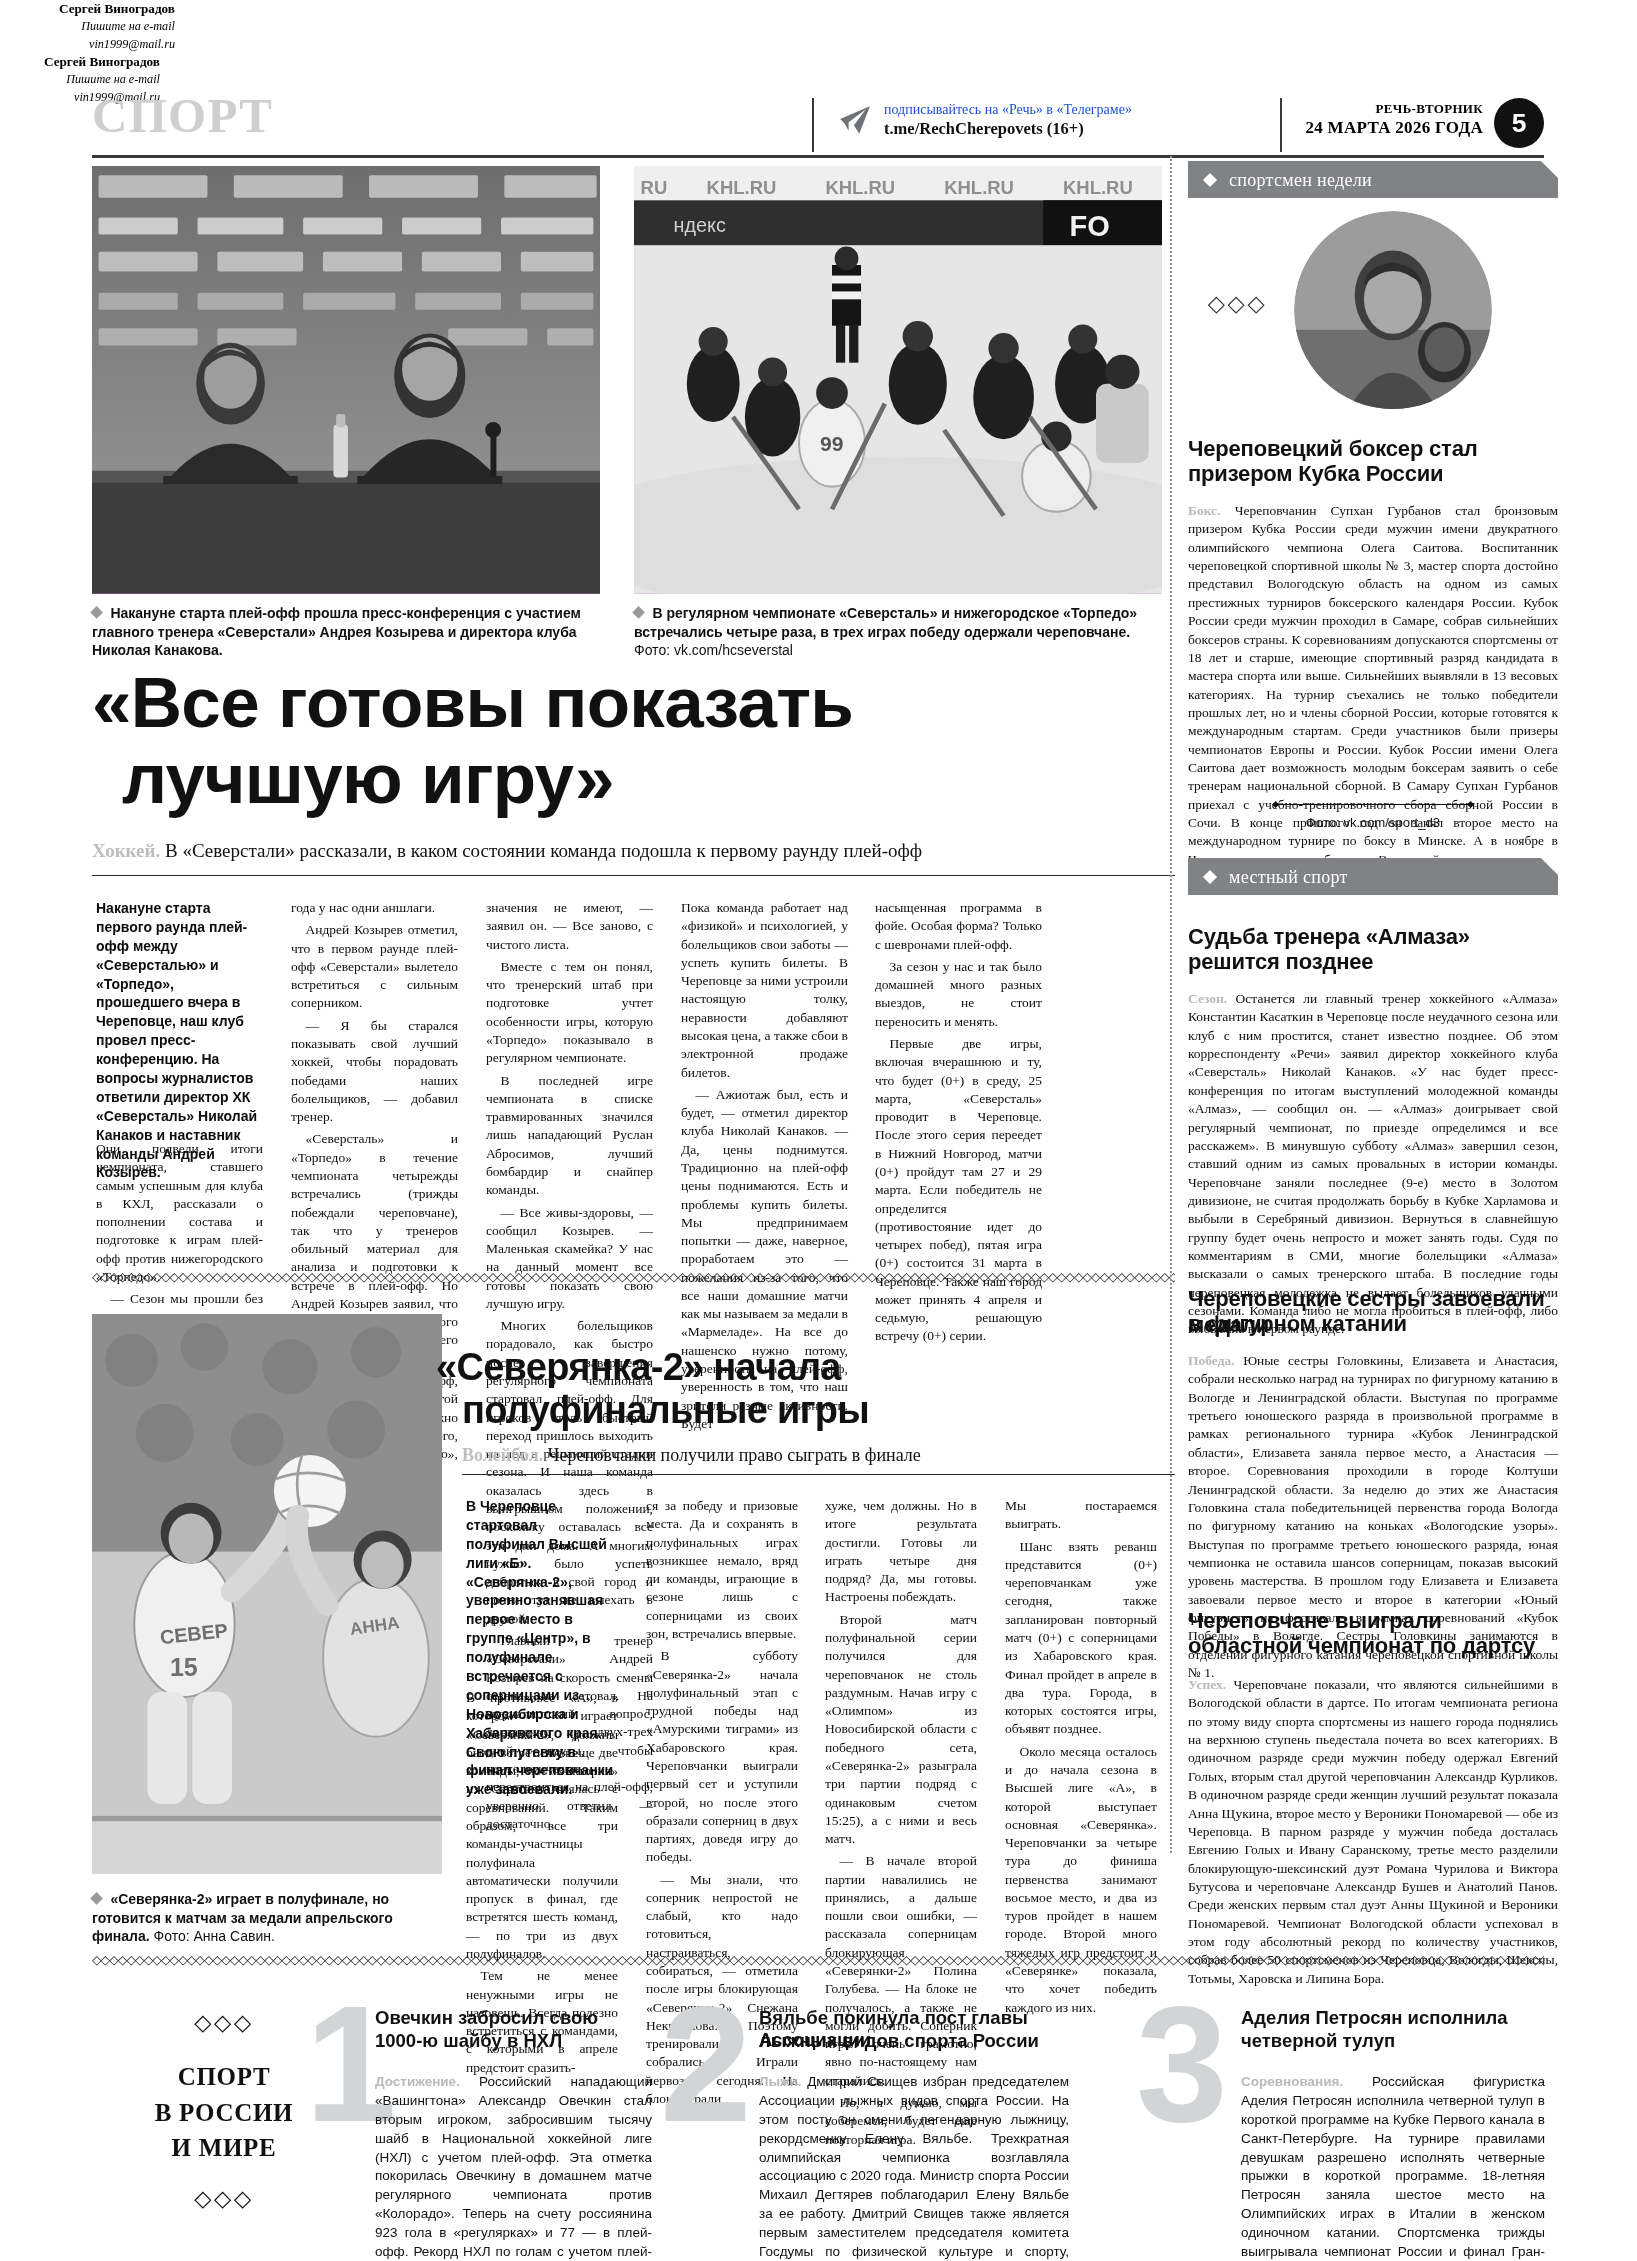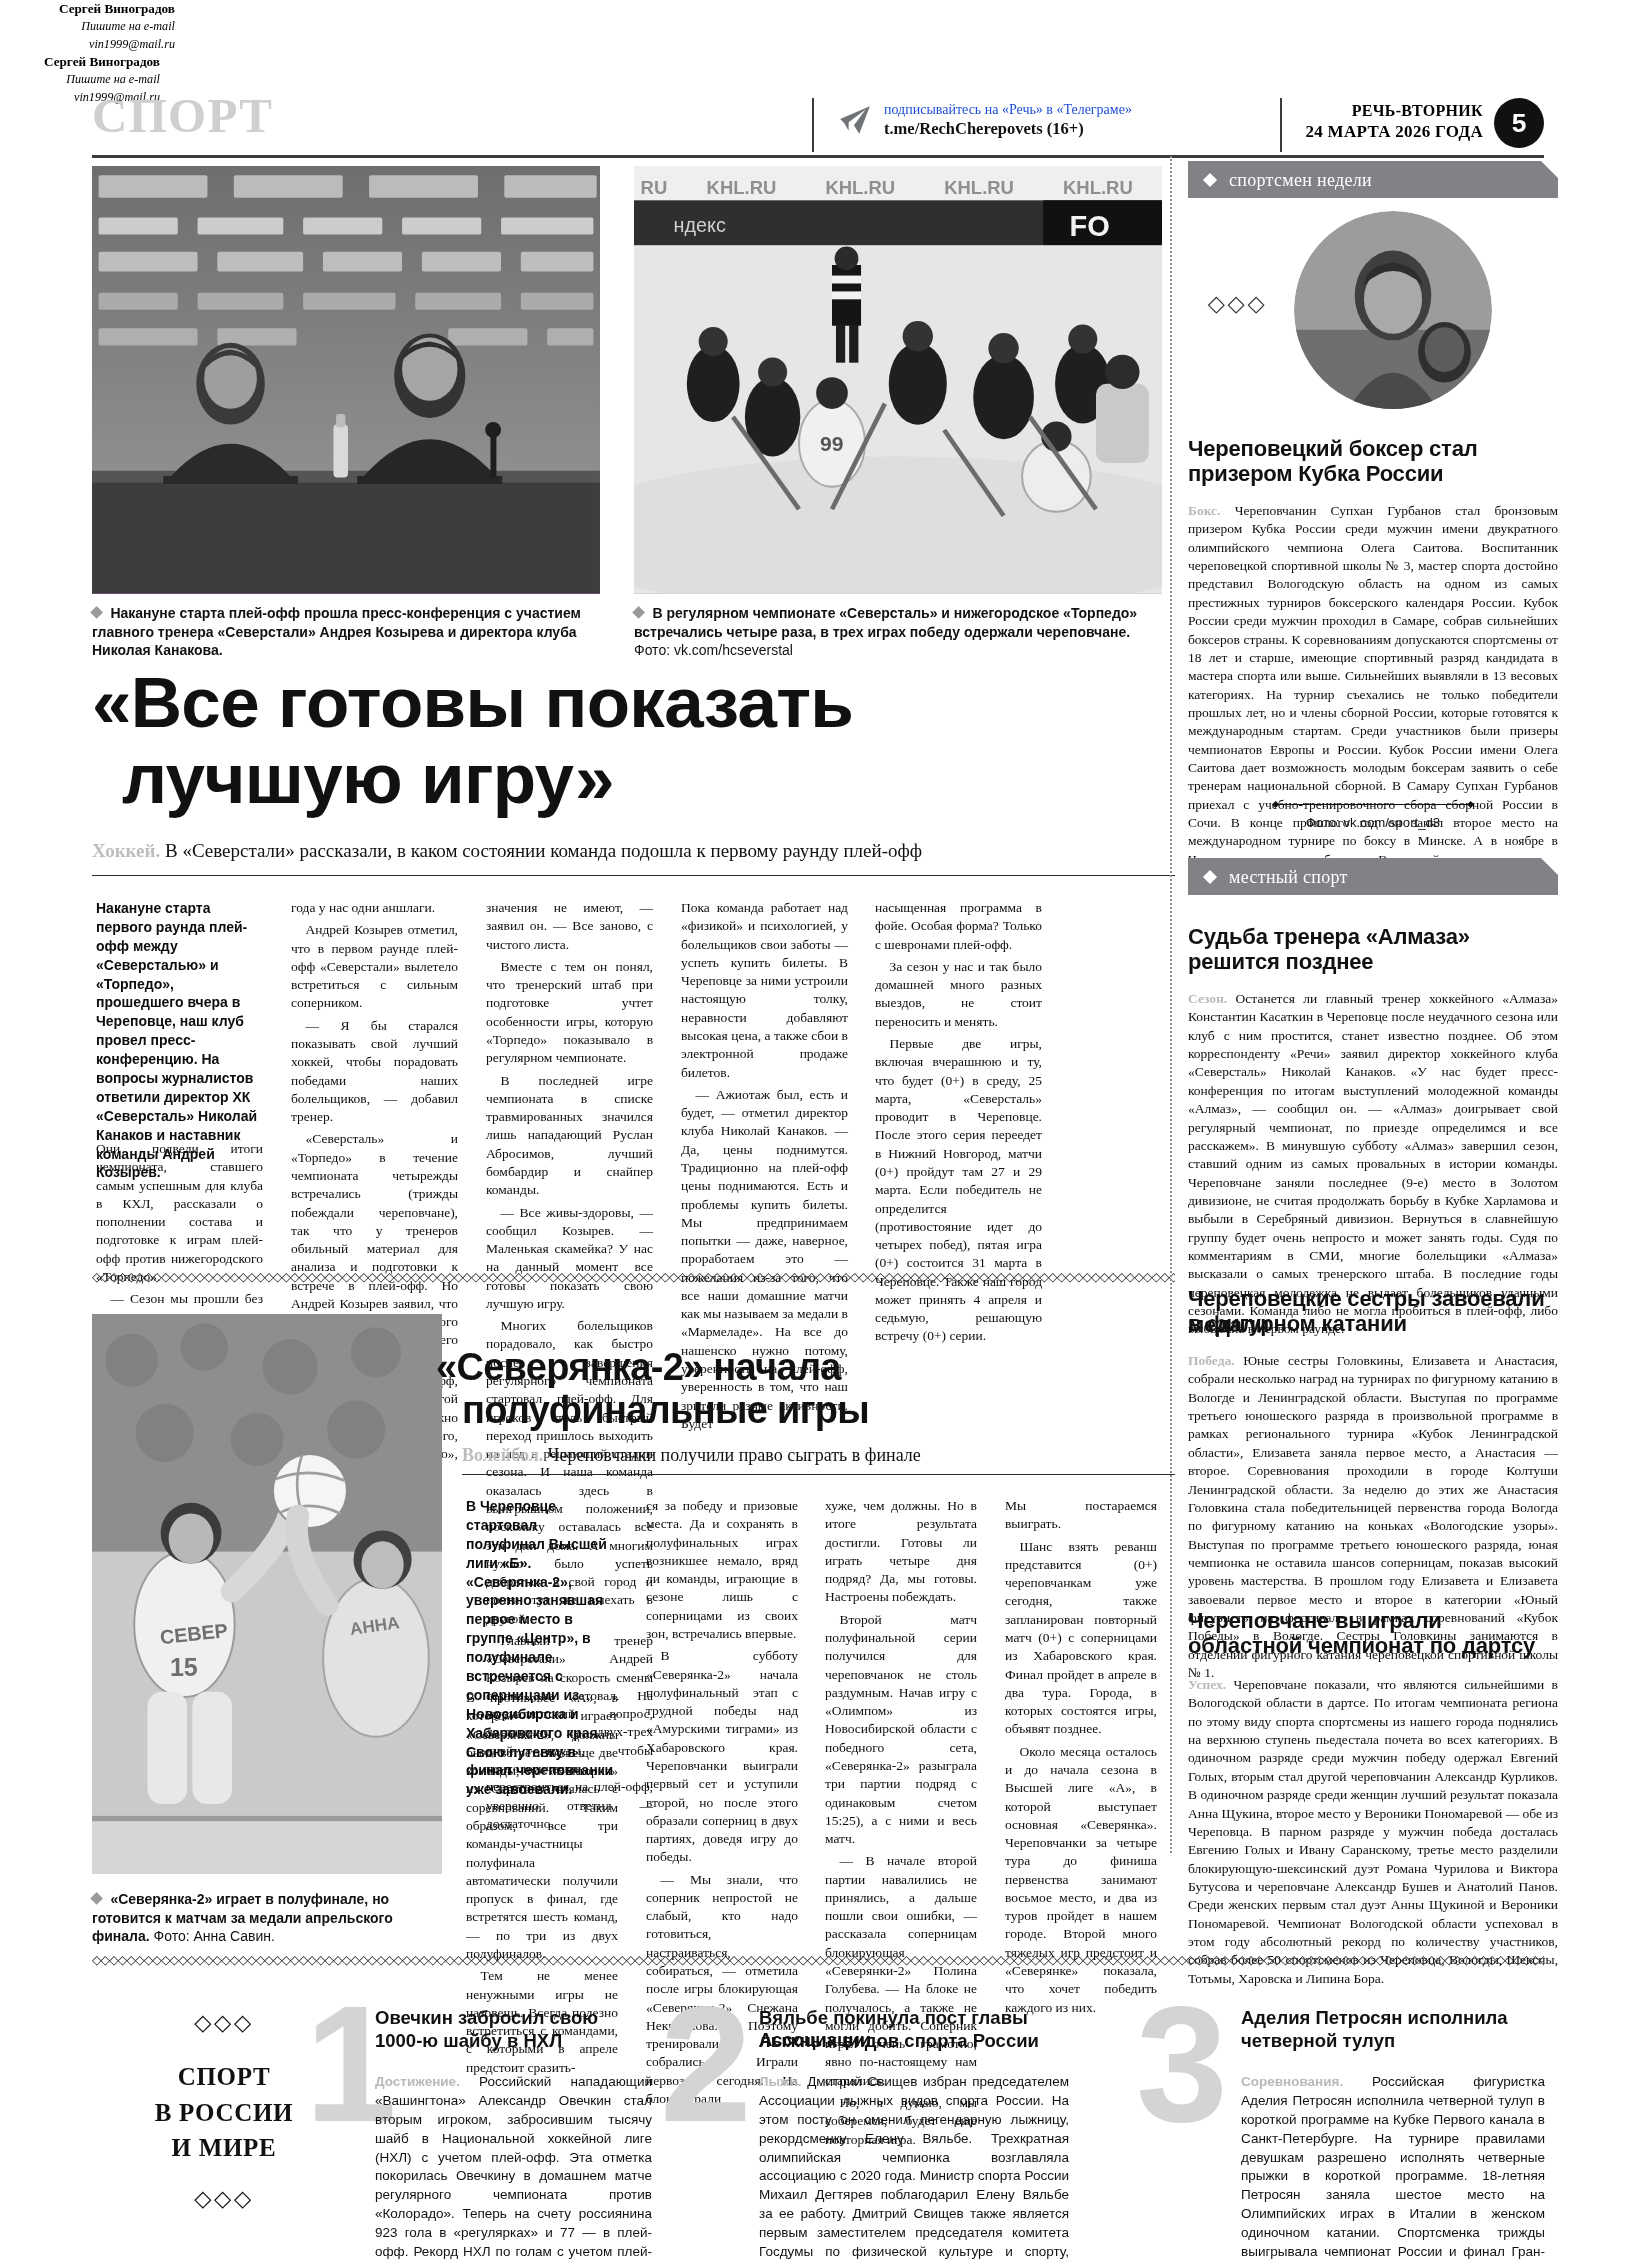--- a/index.html
+++ b/index.html
@@ -10,21 +10,21 @@
   .masthead{position:absolute;left:92px;top:86px;width:1452px;height:73px;}
   .masthead-title{position:absolute;left:0;top:5.3px;font-family:"Liberation Serif",serif;font-size:49px;font-weight:700;color:#cfcfcf;letter-spacing:1.3px;line-height:1;}
   .mast-rule{position:absolute;left:0;top:69px;width:1452px;height:2.6px;background:#3a3a3a;}
   .mast-vrule{position:absolute;top:12px;width:2px;height:54px;background:#3a3a3a;}
   .tg-block{position:absolute;left:746px;top:14.5px;width:423px;display:flex;align-items:center;gap:12px;}
   .tg-icon{width:34px;height:34px;flex:0 0 34px;}
   .tg-lines{line-height:1.28;}
   .tg-line1{font-size:14px;color:#1d4ed8;}
   .tg-line2{font-size:16.5px;font-weight:700;color:#111;}
   .issue-block{position:absolute;right:61px;top:14.5px;text-align:right;line-height:1.25;}
-  .issue-l1{font-size:16px;font-weight:700;letter-spacing:0.3px;text-align:right;}
+  .issue-l1{font-size:13px;font-weight:700;letter-spacing:0.3px;text-align:right;}
   .issue-l2{font-size:17px;font-weight:700;letter-spacing:0.3px;}
   .page-num{position:absolute;right:0;top:12px;width:50px;height:50px;border-radius:50%;background:#111;color:#fff;font-size:26.4px;font-weight:700;display:flex;align-items:center;justify-content:center;font-family:"Liberation Sans",sans-serif;}
 
   
   .photo{position:absolute;overflow:hidden;background:#a21caf;}
   .photo .ph-inner{position:absolute;inset:0;}
   .caption{position:absolute;font-family:"Liberation Sans",sans-serif;font-size:14px;line-height:1.33;font-weight:700;color:#111;}
   .caption .rm{font-weight:400;}
   .cap-dia{display:inline-block;width:9.2px;height:9.2px;background:#9a9a9a;transform:rotate(45deg);margin-right:9.2px;position:relative;top:-1.3px;}
 

